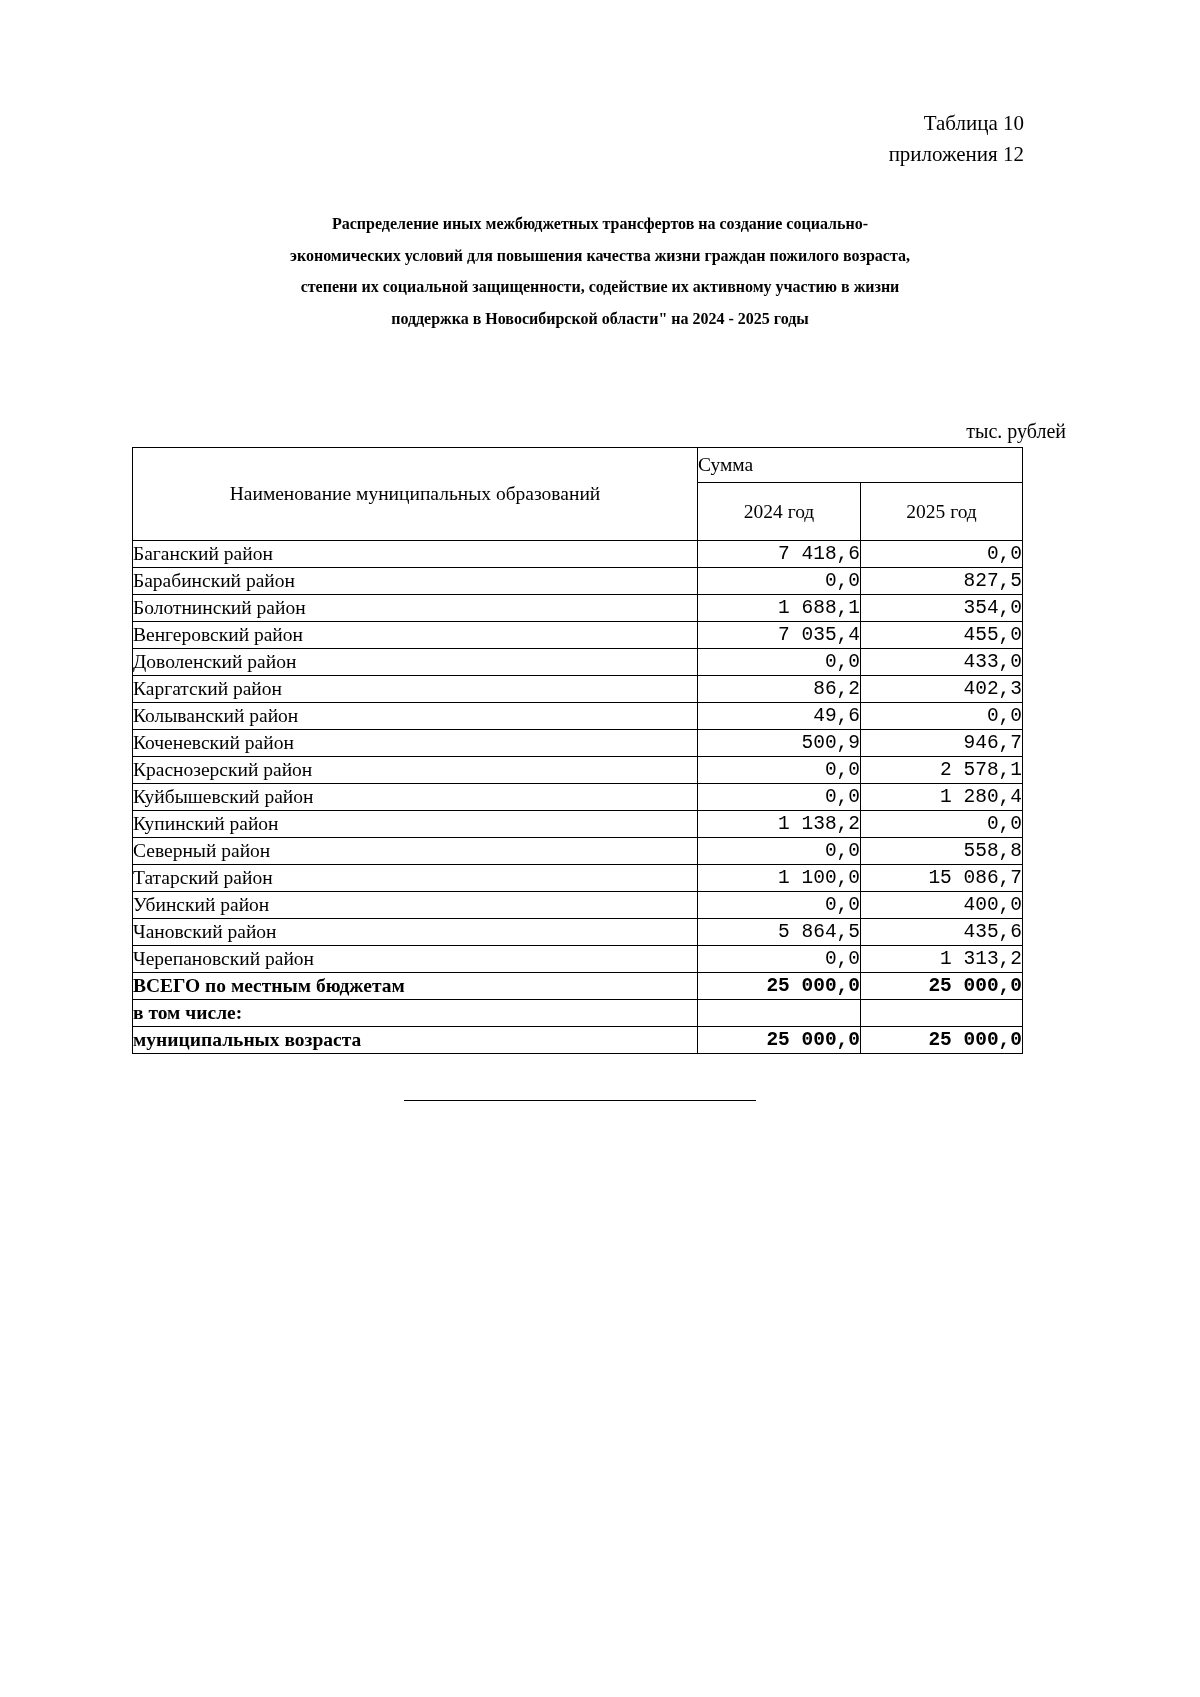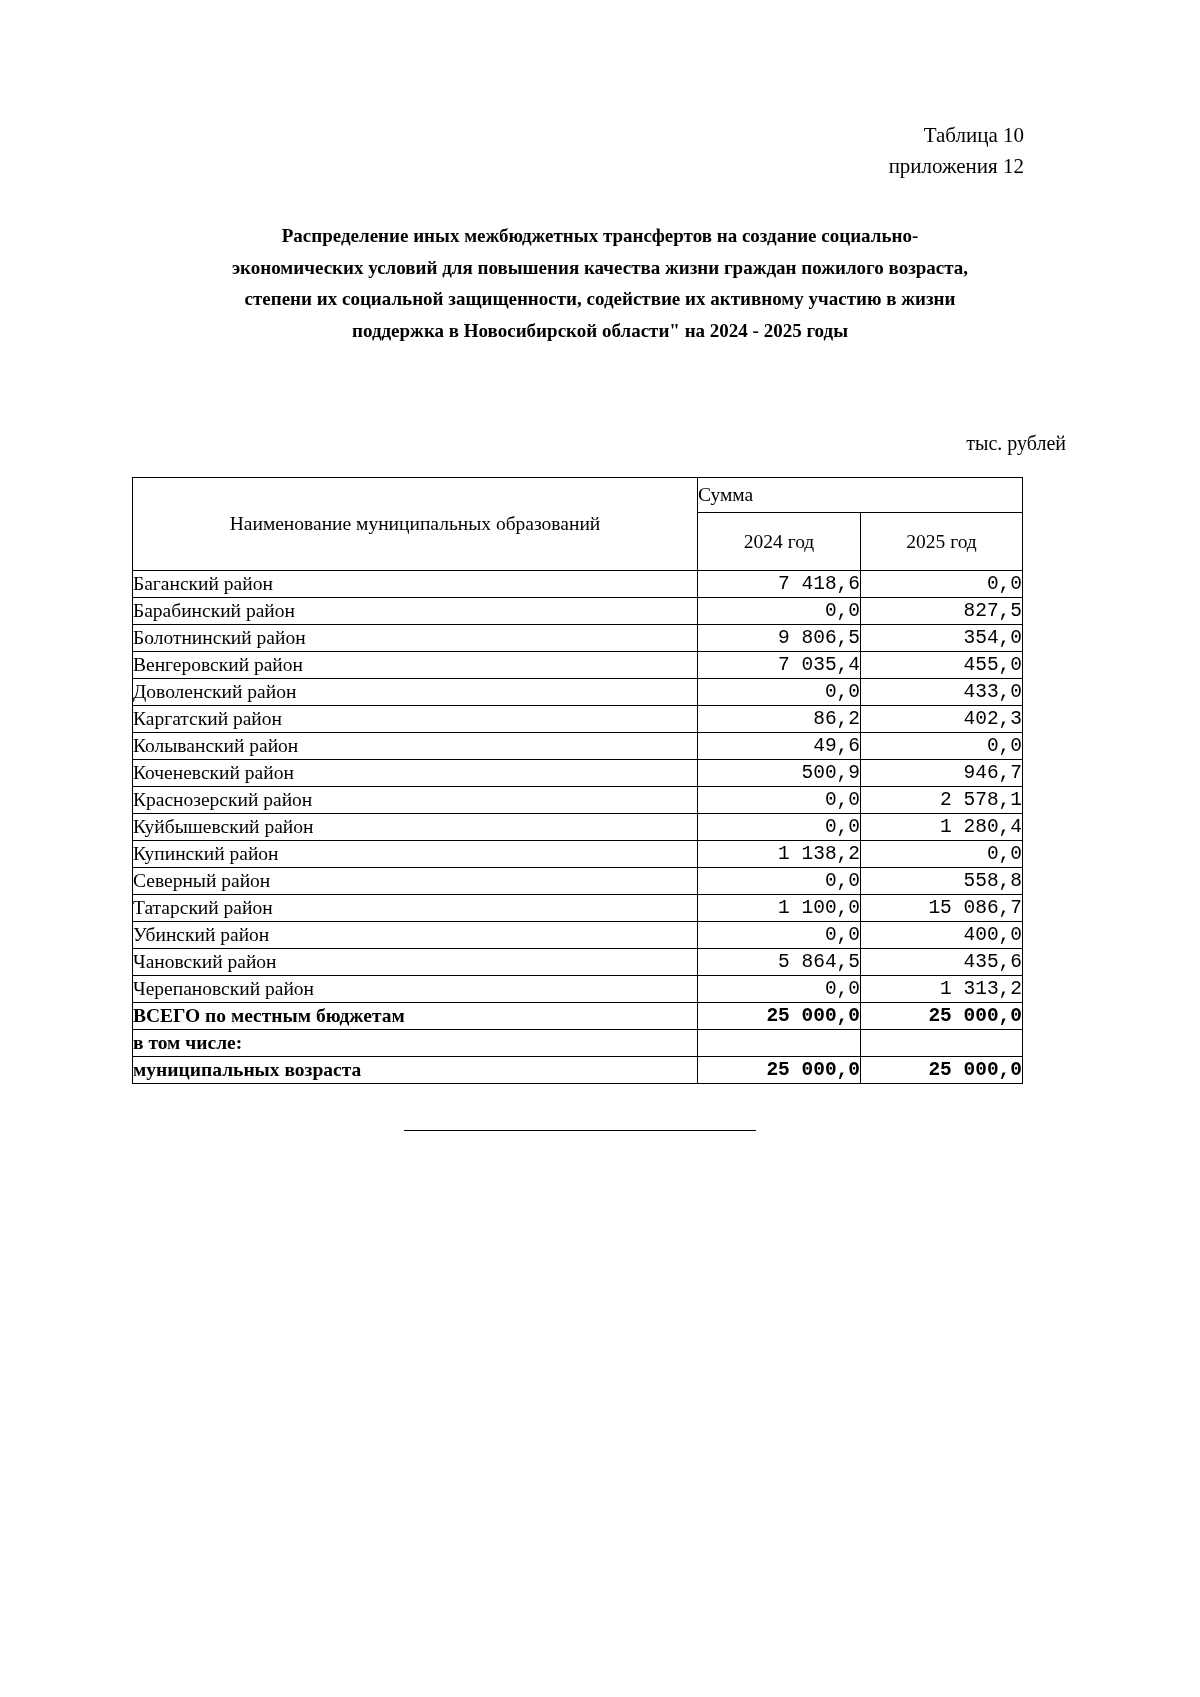--- a/index.html
+++ b/index.html
@@ -12,44 +12,44 @@
     height: 1697px;
     font-family: "Liberation Serif", "DejaVu Serif", serif;
     color: #000000;
     position: relative;
     overflow: hidden;
   }
   .page {
     width: 1200px;
     height: 1697px;
     box-sizing: border-box;
-    padding: 12px 132px;
+    padding: 0 132px;
     position: relative;
   }
   .corner-ref {
     text-align: right;
     font-size: 21px;
     line-height: 31px;
     padding-top: 108px;
     padding-right: 44px;
   }
   .doc-title {
     margin-top: 38px;
     text-align: center;
     font-weight: bold;
-    font-size: 19px;
+    font-size: 16px;
     line-height: 31.5px;
     padding: 0 14px;
   }
   .doc-title .tline { display: block; }
   .units-label {
     text-align: right;
     font-size: 20px;
     margin-top: 86px;
-    margin-bottom: 22px;
+    margin-bottom: 4px;
     padding-right: 2px;
   }
   table.budget {
     border-collapse: collapse;
     width: 890px;
     table-layout: fixed;
     margin: 0;
   }
   table.budget td, table.budget th {
     border: 1.2px solid #000000;
@@ -148,21 +148,21 @@
           <td class="cell-num">7 418,6</td>
           <td class="cell-num">0,0</td>
         </tr>
         <tr>
           <td class="cell-name">Барабинский район</td>
           <td class="cell-num">0,0</td>
           <td class="cell-num">827,5</td>
         </tr>
         <tr>
           <td class="cell-name">Болотнинский район</td>
-          <td class="cell-num">9 806,5</td>
+          <td class="cell-num">1 688,1</td>
           <td class="cell-num">354,0</td>
         </tr>
         <tr>
           <td class="cell-name">Венгеровский район</td>
           <td class="cell-num">7 035,4</td>
           <td class="cell-num">455,0</td>
         </tr>
         <tr>
           <td class="cell-name">Доволенский район</td>
           <td class="cell-num">0,0</td>

